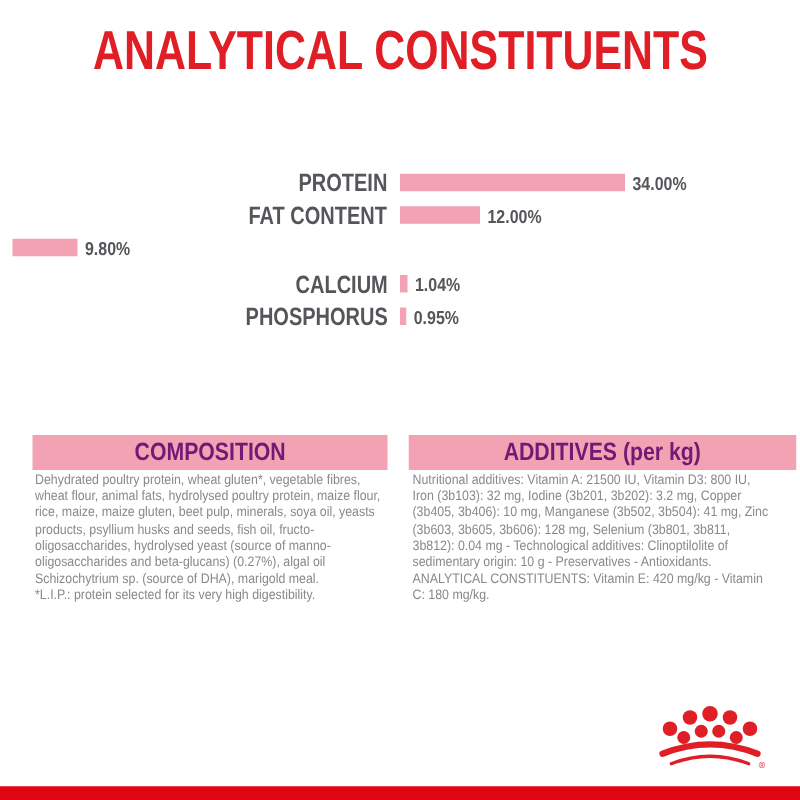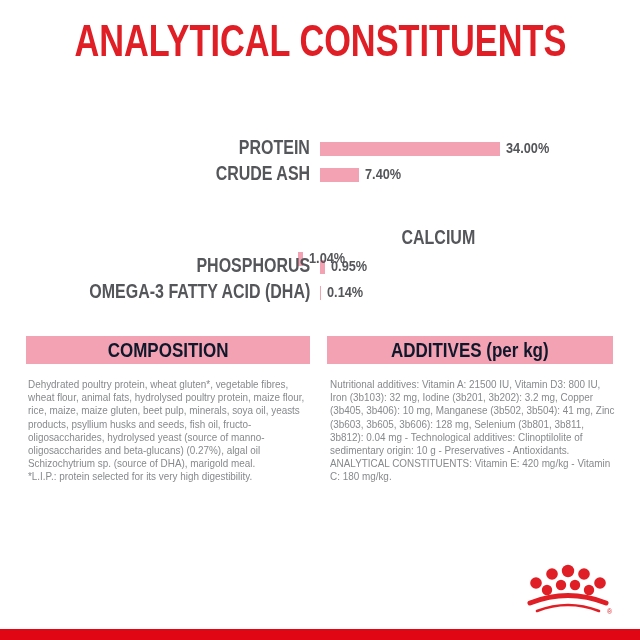--- a/index.html
+++ b/index.html
@@ -15,39 +15,39 @@
   .title-wrap{position:absolute;top:16px;left:0;width:640px;text-align:center;}
   .title-wrap span{
     display:inline-block;
     font-size:44px;font-weight:bold;color:#e01e25;
     transform:scaleX(0.78);transform-origin:center center;
     white-space:nowrap;letter-spacing:0px;
   }
   
   .chart{position:absolute;top:134px;left:0;width:640px;}
   .chart-row{display:flex;align-items:center;height:26px;}
-  .group-gap{margin-top:14px;flex-direction:column;}
+  .group-gap{margin-top:3px;}
   .chart-label{width:310px;text-align:right;font-weight:bold;font-size:20px;color:#55565a;}
   .chart-label span{display:inline-block;transform:scaleX(0.8);transform-origin:right center;white-space:nowrap;}
-  .chart-bar-area{display:flex;align-items:flex-end;margin-left:10px;}
+  .chart-bar-area{display:flex;align-items:flex-start;margin-left:10px;}
   .chart-bar{height:14px;background:#f2a2b3;flex:none;}
   .chart-value{margin-left:6px;font-weight:bold;font-size:15px;color:#55565a;}
   .chart-value span{display:inline-block;transform:scaleX(0.85);transform-origin:left center;white-space:nowrap;}
   
   .section-header{
-    position:absolute;top:336px;height:28px;
-    background:#f2a2b3;color:#0f172a;
+    position:absolute;top:348px;height:28px;
+    background:#f2a2b3;color:#701a75;
     display:flex;align-items:center;justify-content:center;
   }
   .section-header span{
     display:inline-block;font-size:20px;font-weight:bold;
     transform:scaleX(0.85);transform-origin:center center;white-space:nowrap;
   }
   .header-left{left:26px;width:284px;}
-  .header-right{left:327px;width:286px;}
+  .header-right{left:327px;width:310px;}
   
   .body-col{
     position:absolute;top:378px;
     font-size:11px;line-height:13.2px;color:#87898c;
     width:318px;transform:scaleX(0.9);transform-origin:left top;
   }
   .col-left{left:28px;}
   .col-right{left:330px;}
   .body-col p{margin:0;}
   
@@ -66,47 +66,44 @@
 
   <div class="chart" id="chart">
       <div class="chart-row">
         <div class="chart-label"><span>PROTEIN</span></div>
         <div class="chart-bar-area">
           <div class="chart-bar" style="width: 180px; background: rgb(242, 162, 179);"></div>
           <div class="chart-value"><span>34.00%</span></div>
         </div>
       </div>
       <div class="chart-row">
-        <div class="chart-label"><span>CRUDE ASH</span></div>
+        <div class="chart-label"><span>FAT CONTENT</span></div>
         <div class="chart-bar-area">
-          <div class="chart-bar" style="width: 39.2px; background: rgb(242, 162, 179);"></div>
-          <div class="chart-value"><span>7.40%</span></div>
+          <div class="chart-bar" style="width: 63.5px; background: rgb(242, 162, 179);"></div>
+          <div class="chart-value"><span>12.00%</span></div>
         </div>
       </div>
       <div class="chart-row">
+        <div class="chart-bar-area">
+          <div class="chart-bar" style="width: 51.9px; background: rgb(242, 162, 179);"></div>
+          <div class="chart-value"><span>9.80%</span></div>
+        </div>
       </div>
       <div class="chart-row group-gap">
         <div class="chart-label"><span>CALCIUM</span></div>
         <div class="chart-bar-area">
           <div class="chart-bar" style="width: 5.5px; background: rgb(242, 162, 179);"></div>
           <div class="chart-value"><span>1.04%</span></div>
         </div>
       </div>
       <div class="chart-row">
         <div class="chart-label"><span>PHOSPHORUS</span></div>
         <div class="chart-bar-area">
           <div class="chart-bar" style="width: 5px; background: rgb(242, 162, 179);"></div>
           <div class="chart-value"><span>0.95%</span></div>
-        </div>
-      </div>
-      <div class="chart-row">
-        <div class="chart-label"><span>OMEGA-3 FATTY ACID (DHA)</span></div>
-        <div class="chart-bar-area">
-          <div class="chart-bar" style="width: 0.9px; background: rgb(242, 162, 179);"></div>
-          <div class="chart-value"><span>0.14%</span></div>
         </div>
       </div>
     </div>
 
   <div class="section-header header-left">
     <span>COMPOSITION</span>
   </div>
   <div class="section-header header-right">
     <span>ADDITIVES (per kg)</span>
   </div>

